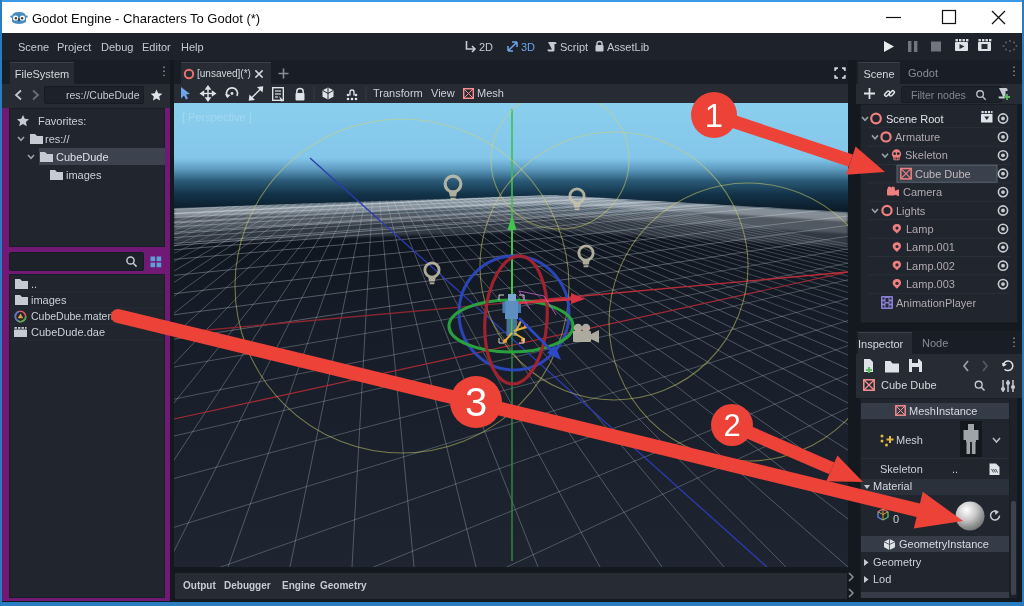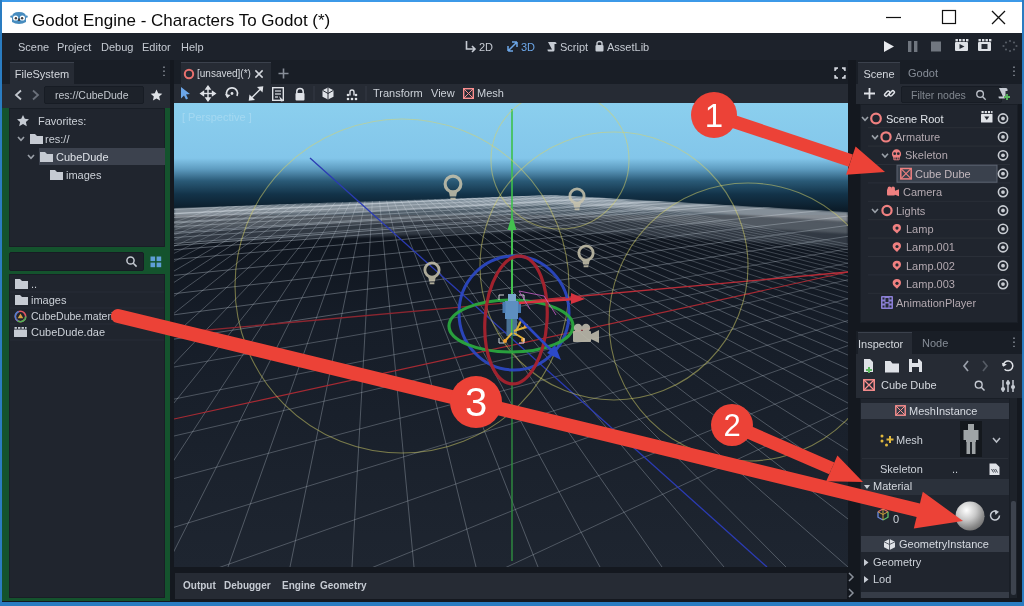--- a/index.html
+++ b/index.html
@@ -29,21 +29,21 @@
   <div class="abs" id="titlebar">
     <svg class="abs" style="left:9px;top:7px" width="18" height="18" viewBox="0 0 18 18">
       <path d="M2 13 L2 8 Q2 3 9 3 Q16 3 16 8 L16 13 Q13 15 9 15 Q5 15 2 13Z" fill="#478cbf"></path>
       <circle cx="5.6" cy="9" r="2.6" fill="#fff"></circle>
         <circle cx="12.4" cy="9" r="2.6" fill="#fff"></circle>
       <circle cx="5.9" cy="9.3" r="1.2" fill="#414042"></circle>
         <circle cx="12.1" cy="9.3" r="1.2" fill="#414042"></circle>
       <rect x="8" y="9.5" width="2" height="2.5" fill="#414042"></rect>
       <path d="M2 8 L0.5 7.2 M16 8 L17.5 7.2" stroke="#478cbf" stroke-width="2"></path>
     </svg>
-    <span class="abs" style="left:31px;top:9px;font-size:17px">Godot Engine - Characters To Godot (*)</span>
+    <span class="abs" style="left:31px;top:9px;font-size:13px">Godot Engine - Characters To Godot (*)</span>
 
     <svg class="abs" style="left:876px;top:0" width="146" height="31" viewBox="0 0 146 31">
       <line x1="9" y1="15.5" x2="24" y2="15.5" stroke="#111" stroke-width="1.2"></line>
       <rect x="65.5" y="8.5" width="13" height="13" fill="none" stroke="#111" stroke-width="1.2"></rect>
       <path d="M115 9 L128 22 M128 9 L115 22" stroke="#111" stroke-width="1.3"></path>
     </svg>
   </div>
 
   <div class="abs" id="menubar">
     <span class="abs menu-item" style="left:16px">Scene</span>
@@ -97,30 +97,30 @@
           <circle cx="154.5" cy="13" r="1.1"></circle>
         <circle cx="152" cy="16.5" r="1.1"></circle>
           <circle cx="148" cy="18" r="1.1"></circle>
           <circle cx="144" cy="16.5" r="1.1"></circle>
         <circle cx="141.5" cy="13" r="1.1"></circle>
           <circle cx="144" cy="9.5" r="1.1"></circle>
       </g>
     </svg>
   </div>
 
-  <div class="abs" id="leftdock" style="left:2px;top:60px;width:168px;height:541px;background:#14532d;">
+  <div class="abs" id="leftdock" style="left:2px;top:60px;width:168px;height:541px;background:#701a75;">
     <div class="abs tabbar" style="left:0;top:0;width:168px;height:24px"></div>
     <div class="abs tab-active" style="left:8px;top:2px;width:64px;height:22px;text-align:center;line-height:22px">FileSystem</div>
     <div class="abs" style="left:156px;top:4px;color:#9aa0aa;font-size:12px;letter-spacing:0">⋮</div>
     <div class="abs panelbg" style="left:0;top:24px;width:168px;height:24px"></div>
     <svg class="abs" style="left:11px;top:29px" width="30" height="12" viewBox="0 0 30 12">
       <path d="M8 1.5 L3 6 L8 10.5" stroke="#c3c8cf" stroke-width="1.8" fill="none"></path>
       <path d="M20 1.5 L25 6 L20 10.5" stroke="#6a707a" stroke-width="1.8" fill="none"></path>
     </svg>
-    <div class="abs input" style="left:42px;top:26px;width:100px;height:18px;color:#c3c8cf;font-size:10.5px;line-height:17px;padding-left:10px">res://CubeDude</div>
+    <div class="abs input" style="left:42px;top:26px;width:100px;height:18px;color:#c3c8cf;font-size:10.5px;line-height:17px;padding-left:21px">res://CubeDude</div>
     <svg class="abs" style="left:148px;top:29px" width="13" height="13" viewBox="0 0 13 13">
       <path d="M6.5 0.5 L8.2 4.2 L12.3 4.7 L9.2 7.4 L10.1 11.5 L6.5 9.4 L2.9 11.5 L3.8 7.4 L0.7 4.7 L4.8 4.2 Z" fill="#dfe2e7"></path>
     </svg>
 
     <div class="abs well" style="left:7px;top:48px;width:156px;height:139px;border:1px solid #191e26"></div>
     <svg class="abs" style="left:7px;top:48px" width="156" height="139" viewBox="0 0 156 139">
       <path d="M14 7 L15.8 10.8 L20 11.3 L16.9 14 L17.8 18.2 L14 16 L10.2 18.2 L11.1 14 L8 11.3 L12.2 10.8 Z" fill="#c6cbd3"></path>
       <text x="29" y="16.5" font-size="11" fill="#ccd1d8">Favorites:</text>
       <path d="M9 29 L12 32.4 L15 29" stroke="#9aa0a8" stroke-width="1.6" fill="none"></path>
       <path d="M21 26 h5 l2 2 h6 v8 h-13 Z" fill="#c6cbd3"></path>

